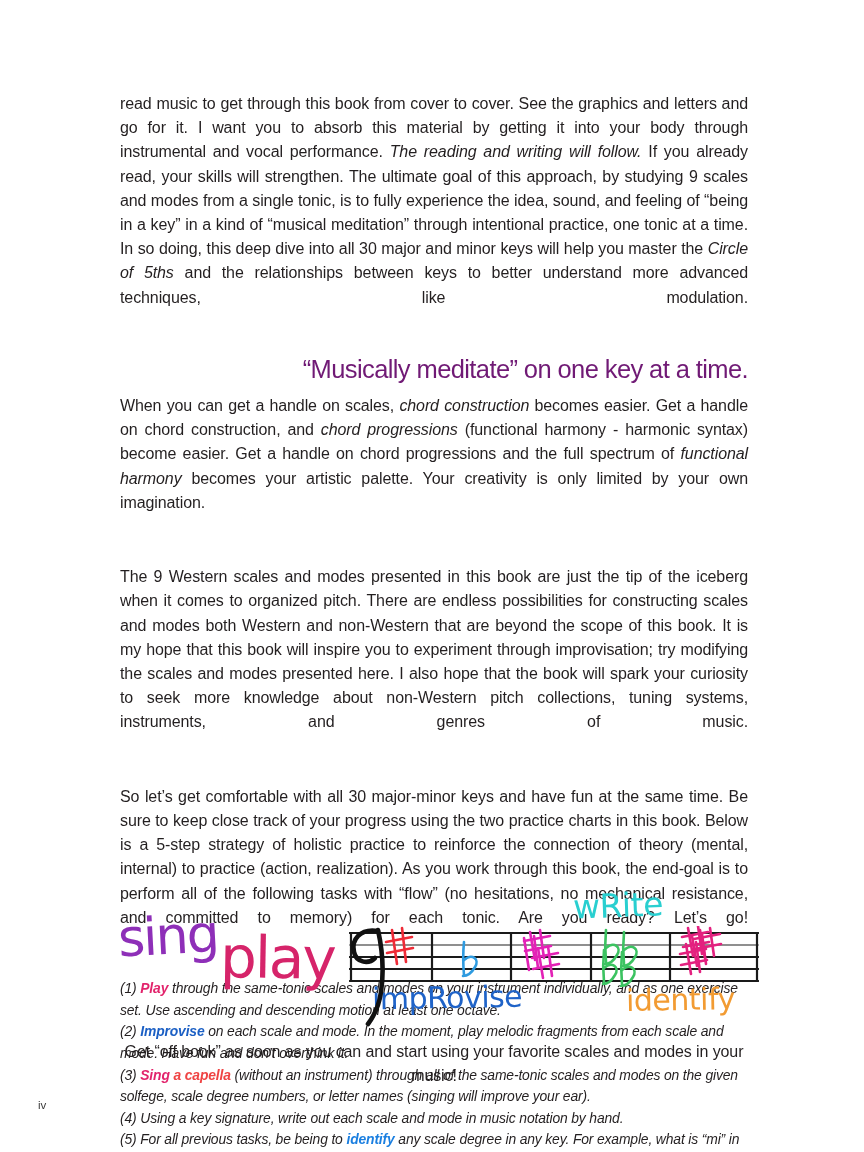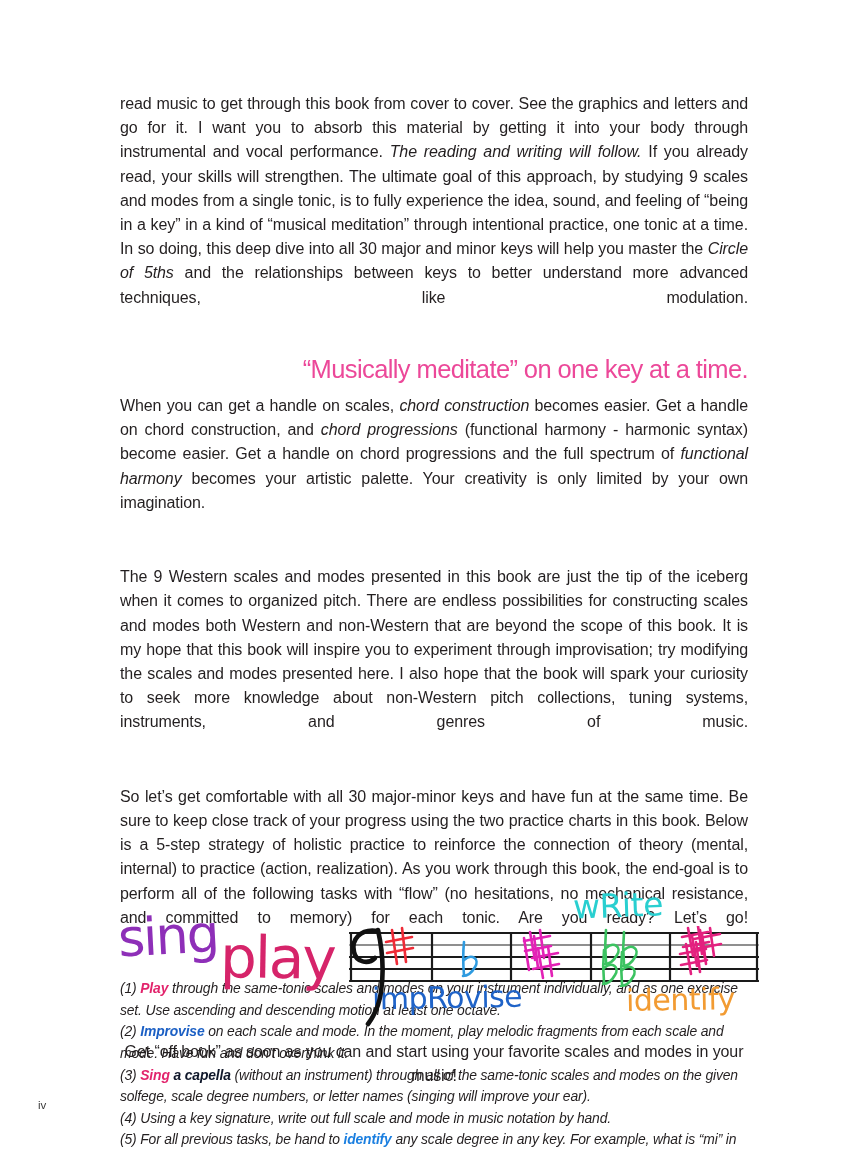--- a/index.html
+++ b/index.html
@@ -42,40 +42,40 @@
   .gap-md { height: 24px; }
   .gap-lg { height: 26px; }
 
   h2.headline {
     margin: 20px 0 10px 0;
     font-size: 25.5px;
     line-height: 30px;
     font-weight: 400;
     text-align: right;
     letter-spacing: -0.6px;
-    color: #ec4899;
+    color: #701a75;
   }
 
   .task-list {
     margin: 0;
     padding: 0;
     font-style: italic;
     font-size: 13.9px;
     line-height: 21.6px;
     letter-spacing: -0.15px;
   }
   .task-item { margin: 0 0 0 0; }
   .kw {
     font-weight: bold;
     font-style: italic;
   }
   .kw-black {
     font-weight: bold;
     font-style: italic;
-    color: #0f172a;
+    color: #ef4444;
   }
   .italic { font-style: italic; }
 
   
   .art {
     position: absolute;
     left: 110px;
     top: 884px;
     width: 660px;
     height: 152px;
@@ -170,23 +170,23 @@
     <div class="gap-md"></div>
 
     <div class="task-list">
 
       <p class="task-item"><span>(1)</span> <span class="kw" style="color:#e2246c">Play</span> <span>through the same-tonic scales and modes on your instrument individually, and as one exercise set. Use ascending and descending motion at least one octave.</span></p>
 
       <p class="task-item"><span>(2)</span> <span class="kw" style="color:#1b5fc4">Improvise</span> <span>on each scale and mode. In the moment, play melodic fragments from each scale and mode. Have fun and don’t overthink it.</span></p>
 
       <p class="task-item"><span>(3)</span> <span class="kw" style="color:#e2246c">Sing</span> <span class="kw-black">a capella</span> <span>(without an instrument) through all of the same-tonic scales and modes on the given solfege, scale degree numbers, or letter names (singing will improve your ear).</span></p>
 
-      <p class="task-item"><span>(4)</span> <span>Using a key signature, write out full scale and mode in music notation by hand.</span></p>
-
-      <p class="task-item"><span>(5)</span> <span>For all previous tasks, be hand to</span> <span class="kw" style="color:#1b7fe0">identify</span> <span>any scale degree in any key. For example, what is “mi” in E major? Be able to play, write, sing, and identify by ear.</span></p>
+      <p class="task-item"><span>(4)</span> <span>Using a key signature, write out each scale and mode in music notation by hand.</span></p>
+
+      <p class="task-item"><span>(5)</span> <span>For all previous tasks, be being to</span> <span class="kw" style="color:#1b7fe0">identify</span> <span>any scale degree in any key. For example, what is “mi” in E major? Be able to play, write, sing, and identify by ear.</span></p>
 
     </div>
 
   </div>
 
   <div class="art">
 
     <div class="hand hw-sing">sing</div>
     <div class="hand hw-play">play</div>
     <div class="hand hw-write">wRite</div>

